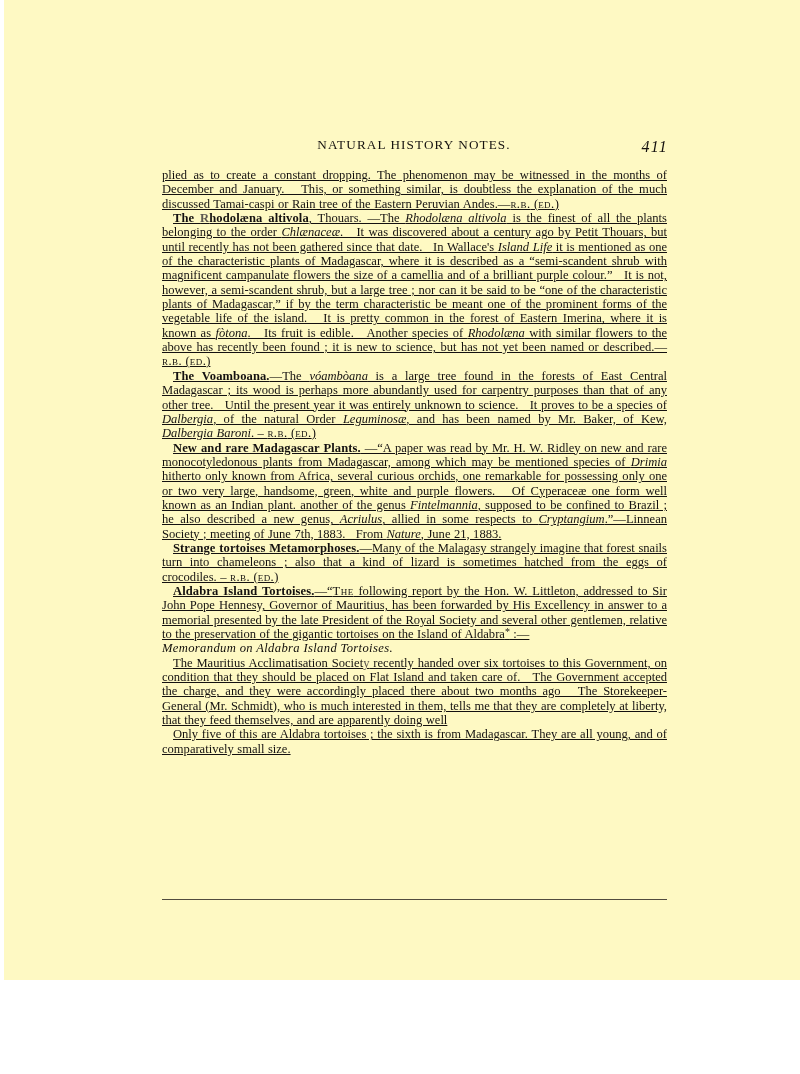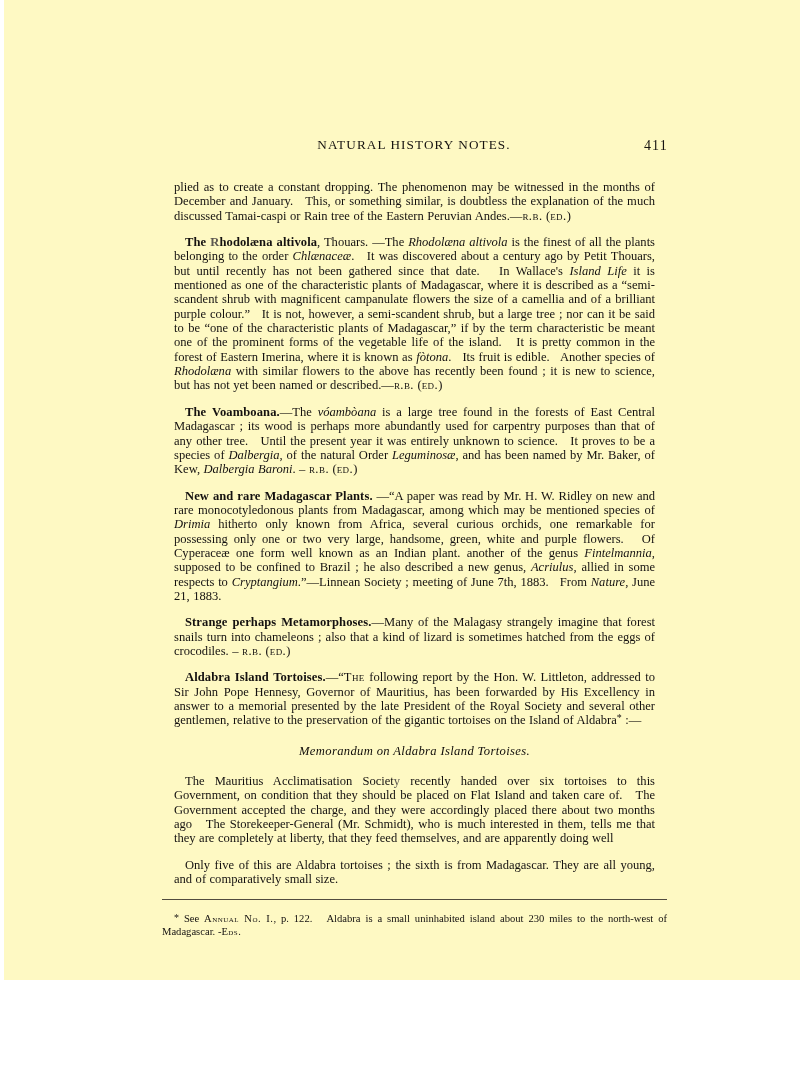--- a/index.html
+++ b/index.html
@@ -40,50 +40,51 @@
     letter-spacing: 1.1px;
     font-variant: small-caps;
     text-transform: uppercase;
     color: #161310;
     white-space: nowrap;
   }
   .rh-folio {
     position: absolute;
     right: -2px;
     top: 1px;
-    font-size: 14px;
+    font-size: 16px;
     letter-spacing: 1.2px;
     color: #161310;
+    font-style: italic;
   }
 
   
   .textblock {
     position: absolute;
     left: 158px;
     top: 168px;
     width: 505px;
   }
 
   .para {
-    margin: 12px;
+    margin: 0;
     font-size: 12.55px;
     line-height: 14.35px;
     text-align: justify;
     text-justify: inter-word;
     color: #141110;
     word-spacing: 0.35px;
+    text-decoration: underline;
   }
   .para.indent { text-indent: 11px; }
   .para.noindent { text-indent: 0; }
 
   .center-head {
-    margin: 16px;
+    margin: 0;
     font-size: 12.6px;
     line-height: 14.35px;
-    text-align: center;
     font-style: italic;
     letter-spacing: 0.35px;
     font-family: Liberation Serif, serif;
   }
 
   i, .it { font-style: italic; }
   b, .bd { font-weight: bold; letter-spacing: 0.1px; }
   .sc {
     font-variant: small-caps;
     letter-spacing: 0.45px;
@@ -134,29 +135,26 @@
     <div class="rh-title">NATURAL HISTORY NOTES.</div>
     <div class="rh-folio">411</div>
   </div>
 
   <div class="textblock">
     <div>
         <p class="para noindent">plied as to create a constant dropping. The phenomenon may be witnessed in the months of December and January.&nbsp;&nbsp; This, or something similar, is doubtless the explanation of the much discussed Tamai-caspi or Rain tree of the Eastern Peruvian Andes.—<span class="sc">r.b.</span> (<span class="sc">ed.</span>)</p>
         <p class="para indent"><b>The <span class="faint">R</span>hodolæna altivola</b>, Thouars.&nbsp;—The <i>Rhodolæna altivola</i> is the finest of all the plants belonging to the order <i>Chlænaceæ</i>.&nbsp;&nbsp; It was discovered about a century ago by Petit Thouars, but until recently has not been gathered since that date.&nbsp;&nbsp; In Wallace's <i>Island Life</i> it is mentioned as one of the characteristic plants of Madagascar, where it is described as a “semi-scandent shrub with magnificent campanulate flowers the size of a camellia and of a brilliant purple colour.”&nbsp;&nbsp; It is not, however, a semi-scandent shrub, but a large tree ; nor can it be said to be “one of the characteristic plants of Madagascar,” if by the term characteristic be meant one of the prominent forms of the vegetable life of the island.&nbsp;&nbsp; It is pretty common in the forest of Eastern Imerina, where it is known as <i>fòtona</i>.&nbsp;&nbsp; Its fruit is edible.&nbsp;&nbsp; Another species of <i>Rhodolæna</i> with similar flowers to the above has recently been found ; it is new to science, but has not yet been named or described.—<span class="sc">r.b.</span> (<span class="sc">ed.</span>)</p>
         <p class="para indent"><b>The Voamboana.</b>—The <i>vóambòana</i> is a large tree found in the forests of East Central Madagascar ; its wood is perhaps more abundantly used for carpentry purposes than that of any other tree.&nbsp;&nbsp; Until the present year it was entirely unknown to science.&nbsp;&nbsp; It proves to be a species of <i>Dalbergia</i>, of the natural Order <i>Leguminosæ</i>, and has been named by Mr. Baker, of Kew, <i>Dalbergia Baroni</i>.&nbsp;–&nbsp;<span class="sc">r.b.</span> (<span class="sc">ed.</span>)</p>
         <p class="para indent"><b>New and rare Madagascar Plants.</b>&nbsp;—“A paper was read by Mr. H. W. Ridley on new and rare monocotyledonous plants from Madagascar, among which may be mentioned species of <i>Drimia</i> hitherto only known from Africa, several curious orchids, one remarkable for possessing only one or two very large, handsome, green, white and purple flowers.&nbsp;&nbsp; Of Cyperaceæ one form well known as an Indian plant. another of the genus <i>Fintelmannia</i>, supposed to be confined to Brazil ; he also described a new genus, <i>Acriulus</i>, allied in some respects to <i>Cryptangium</i>.”—Linnean Society ; meeting of June 7th, 1883.&nbsp;&nbsp; From <i>Nature</i>, June 21, 1883.</p>
-        <p class="para indent"><b>Strange perhaps Metamorphoses.</b>—Many of the Malagasy strangely imagine that forest snails turn into chameleons ; also that a kind of lizard is sometimes hatched from the eggs of crocodiles.&nbsp;–&nbsp;<span class="sc">r.b.</span> (<span class="sc">ed.</span>)</p>
+        <p class="para indent"><b>Strange tortoises Metamorphoses.</b>—Many of the Malagasy strangely imagine that forest snails turn into chameleons ; also that a kind of lizard is sometimes hatched from the eggs of crocodiles.&nbsp;–&nbsp;<span class="sc">r.b.</span> (<span class="sc">ed.</span>)</p>
         <p class="para indent"><b>Aldabra Island Tortoises.</b>—“<span class="sc">The</span> following report by the Hon. W. Littleton, addressed to Sir John Pope Hennesy, Governor of Mauritius, has been forwarded by His Excellency in answer to a memorial presented by the late President of the Royal Society and several other gentlemen, relative to the preservation of the gigantic tortoises on the Island of Aldabra<sup class="ast">*</sup> :—</p>
       </div>
     <p class="center-head">Memorandum on Aldabra Island Tortoises.</p>
     <div>
         <p class="para indent">The Mauritius Acclimatisation Societ<span class="faint">y</span> recently handed over six tortoises to this Government, on condition that they should be placed on Flat Island and taken care of.&nbsp;&nbsp; The Government accepted the charge, and they were accordingly placed there about two months ago&nbsp;&nbsp; The Storekeeper-General (Mr. Schmidt), who is much interested in them, tells me that they are completely at liberty, that they feed themselves, and are apparently doing well</p>
         <p class="para indent">Only five of this are Aldabra tortoises ; the sixth is from Madagascar. They are all young, and of comparatively small size.</p>
       </div>
   </div>
 
   <div class="footnote-rule"></div>
 
-  <div class="footnote">
-    <p class="first"><span class="fn-mark">*</span> See <span class="sc">Annual No. I.</span>, p. 122.&nbsp;&nbsp; Aldabra is a small uninhabited island about 230 miles to the north-west of Madagascar.&nbsp;-<span class="sc">Eds.</span></p>
-  </div>
 
 </div>
 
 </body></html>

